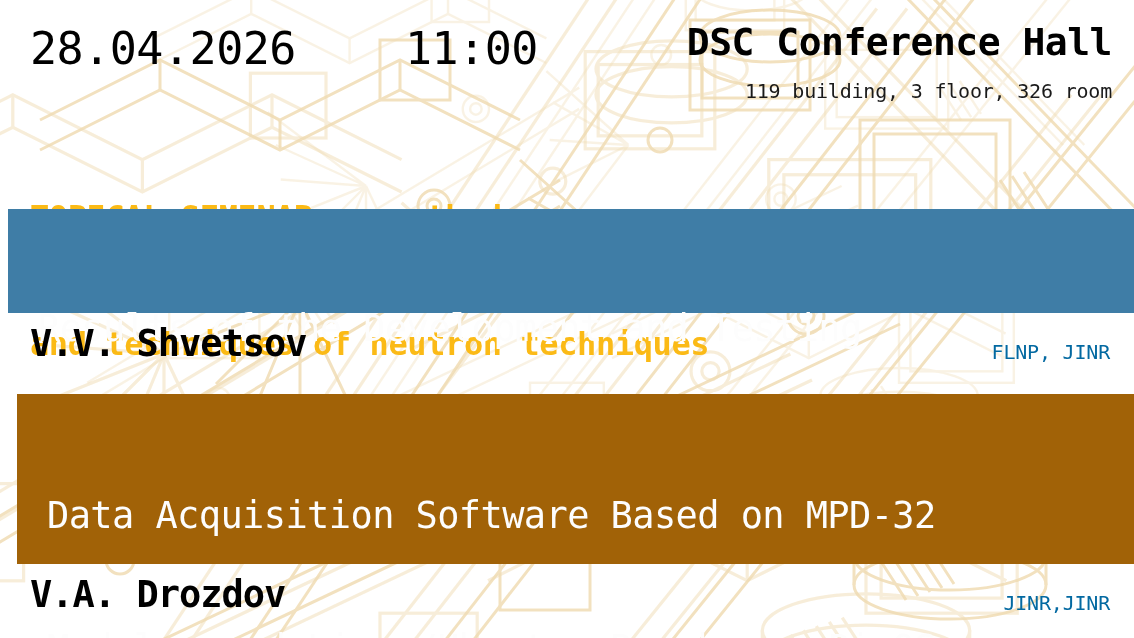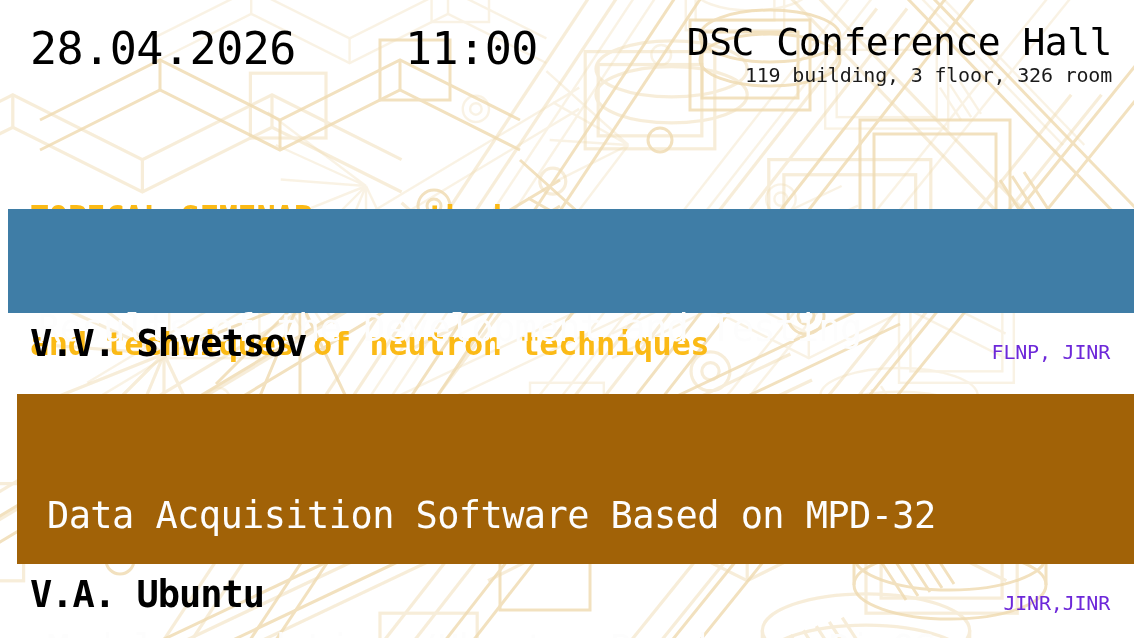--- a/index.html
+++ b/index.html
@@ -56,35 +56,35 @@
   .time-text { left: 405px; top: 26px; }
 
   .venue-block {
     position: absolute;
     right: 22px;
     top: 22px;
     text-align: right;
   }
   .venue-title {
     font-family: "DejaVu Sans Mono", "Liberation Mono", monospace;
-    font-weight: normal;
+    font-weight: bold;
     font-size: 38px;
     line-height: 1.06;
     color: #000000;
     white-space: pre;
     letter-spacing: -0.5px;
   }
   .venue-sub {
     font-family: "DejaVu Sans Mono", "Liberation Mono", monospace;
     font-weight: normal;
     font-size: 20px;
     line-height: 1.15;
     color: #1a1a1a;
     white-space: pre;
-    margin-top: 2px;
+    margin-top: 18px;
     letter-spacing: -0.2px;
   }
 
   
   .seminar-kicker {
     position: absolute;
     left: 30px;
     top: 112px;
     color: #FBBA16;
     font-family: "DejaVu Sans Mono", "Liberation Mono", monospace;
@@ -138,21 +138,21 @@
     letter-spacing: -1px;
     line-height: 1.1;
   }
   .speaker-affil {
     position: absolute;
     right: 24px;
     top: 24px;
     font-family: "DejaVu Sans Mono", "Liberation Mono", monospace;
     font-weight: normal;
     font-size: 20px;
-    color: #6d28d9;
+    color: #0369a1;
     white-space: pre;
     letter-spacing: -0.2px;
   }
 </style>
 </head>
 <body>
 
 <div id="poster" style="background: rgb(255, 255, 255);">
 
   <div id="watermark">
@@ -254,18 +254,18 @@
 
     <div class="talk-banner" id="banner-2" style="background: #a16207; margin-left: 9px;">
       <div class="talk-title" style="color: rgb(253, 253, 253);">
         <div>Data Acquisition Software Based on MPD-32</div>
         <div>Modules and Linux/Ubuntu, Raspberry Pi OS</div>
         
       </div>
     </div>
 
     <div class="speaker-row" id="speaker-row-2">
-      <div class="speaker-name">V.A. Ubuntu</div>
+      <div class="speaker-name">V.A. Drozdov</div>
       <div class="speaker-affil">JINR,JINR</div>
     </div>
 
   </div>
 </div>
 
 </body></html>

